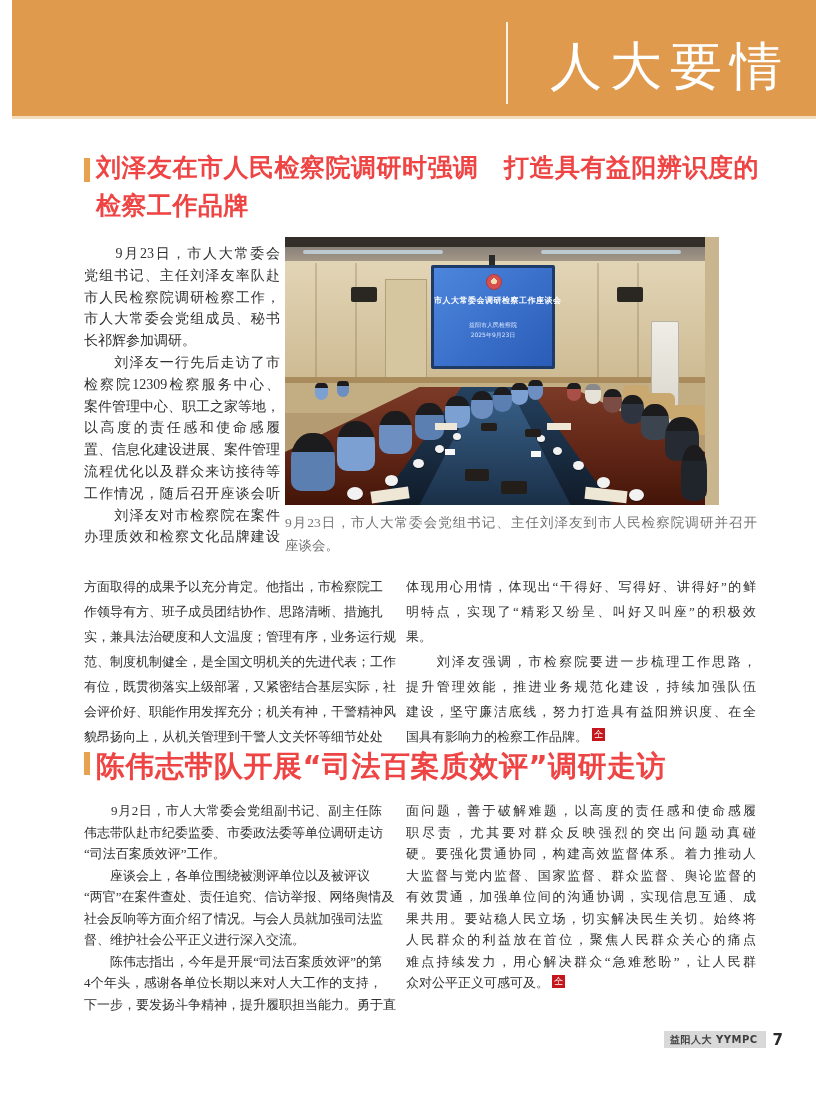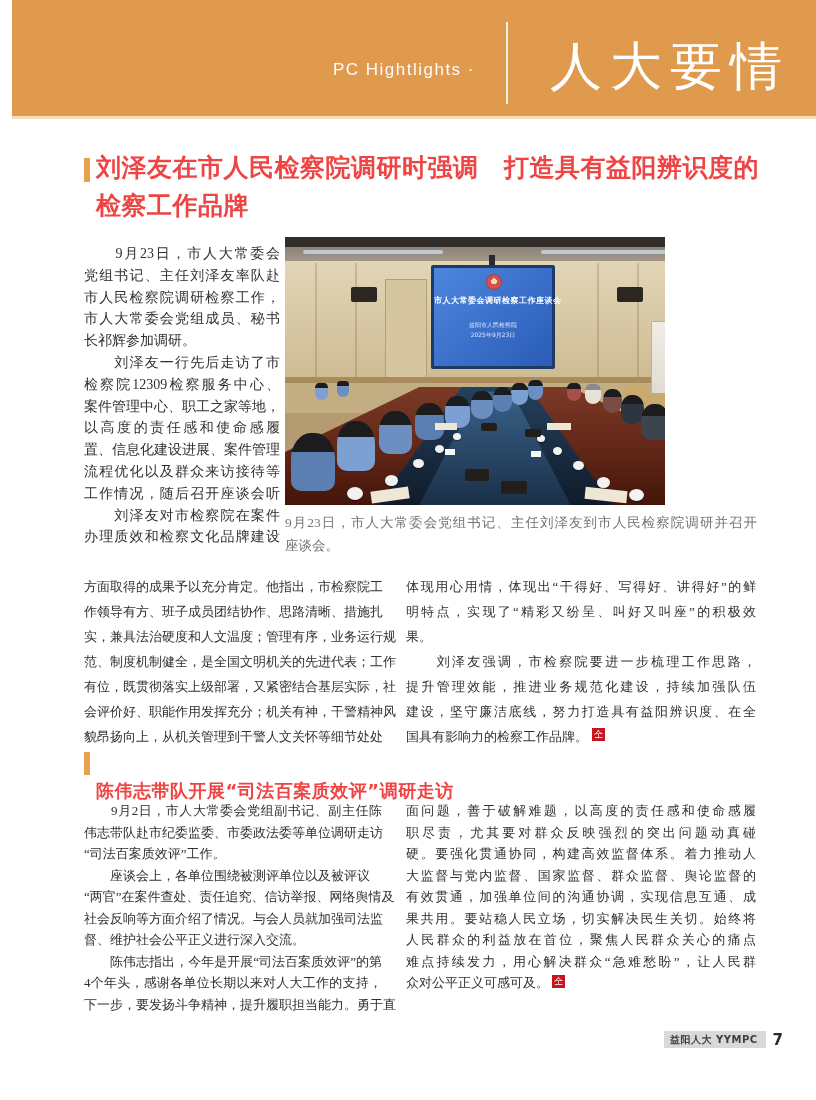--- a/index.html
+++ b/index.html
@@ -18,21 +18,21 @@
                  font-size:52px;line-height:64px;letter-spacing:8px;white-space:nowrap;}
 
   
   .title-bar{position:absolute;width:6px;background:#E8A14E;}
   .t1-bar{left:84px;top:158px;height:24px;}
   .t2-bar{left:84px;top:752px;height:23px;}
   .art-title{position:absolute;left:96px;width:670px;color:#ef4444;
              font-family:"DejaVu Sans","Liberation Sans",sans-serif;font-weight:700;
              font-size:25px;line-height:38px;letter-spacing:.5px;white-space:nowrap;}
   .t1-text{top:149px;}
-  .t2-text{top:747px;font-size:18px;margin-top:25px;}
+  .t2-text{top:747px;font-size:29px;}
 
   
   .tl{white-space:nowrap;text-align:justify;text-align-last:justify;}
   .tl.short{text-align:left;text-align-last:auto;}
   .a1-upper-left{position:absolute;left:84px;top:243px;width:196px;}
   .a1-upper-left .tl{font-size:14px;line-height:21.8px;}
   .caption{position:absolute;left:285px;top:511px;width:472px;color:#737373;}
   .caption .tl{font-size:13.5px;line-height:23px;}
   .a1-lower-left{position:absolute;left:84px;top:574px;width:298px;}
   .a1-lower-right{position:absolute;left:406px;top:574px;width:350px;}
@@ -49,21 +49,21 @@
 
   
   .footer-bar{position:absolute;left:664px;top:1031px;width:102px;height:17px;background:#D9D9D9;
               display:flex;align-items:center;justify-content:flex-start;padding:0 6px;box-sizing:border-box;
               font-family:"DejaVu Sans","Liberation Sans",sans-serif;}
   .footer-brand{font-size:10px;font-weight:700;color:#3F3F3F;letter-spacing:.5px;white-space:nowrap;}
   .footer-red{width:3px;height:11px;background:#E5231B;margin-left:10px;}
   .footer-page{font-size:15px;font-weight:700;color:#2A2A2A;margin-left:5px;}
 
   
-  .photo{position:absolute;left:285px;top:237px;width:380px;height:268px;overflow:hidden;background:#C9B58E;}
+  .photo{position:absolute;left:285px;top:237px;width:434px;height:268px;overflow:hidden;background:#C9B58E;}
   .ph{position:absolute;}
   .ph-ceiling-dark{left:0;top:0;width:420px;height:10px;background:#332E2A;}
   .ph-ceiling{left:0;top:10px;width:420px;height:14px;background:linear-gradient(180deg,#8A8179,#A39787);}
   .ph-light{top:13px;height:4px;background:#C4D4DE;opacity:.85;border-radius:2px;}
   .ph-wall{left:0;top:24px;width:420px;height:122px;background:linear-gradient(180deg,#E2D5B6,#CDBA92);}
   .ph-panel{top:26px;width:2px;height:118px;background:rgba(120,95,60,.25);}
   .ph-rail{left:0;top:140px;width:420px;height:6px;background:#A98B5C;}
   .ph-wall-low{left:0;top:146px;width:420px;height:30px;background:#C3AE84;}
   .ph-floor{left:0;top:176px;width:420px;height:92px;background:#B49B72;}
   .ph-speaker{width:26px;height:15px;background:#2A2622;border-radius:2px;top:50px;}
@@ -97,21 +97,20 @@
   .paper{background:#EEE7D6;}
   .card{background:#F8F8F8;}
 </style>
 </head>
 <body>
 
 <div class="page">
 
   <div class="band"></div>
   <div class="band-edge"></div>
-  <div class="eyebrow">PC Hightlights ·</div>
   <div class="hdr-divider"></div>
   <div class="section-title">人大要情</div>
 
   <div class="title-bar t1-bar"></div>
   <div class="art-title t1-text">
     <div>刘泽友在市人民检察院调研时强调　打造具有益阳辨识度的</div>
     <div>检察工作品牌</div>
   </div>
 
   <div class="a1-upper-left">

